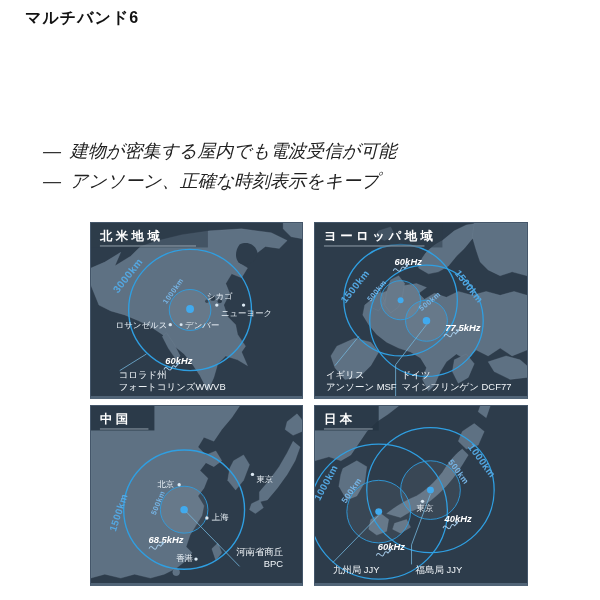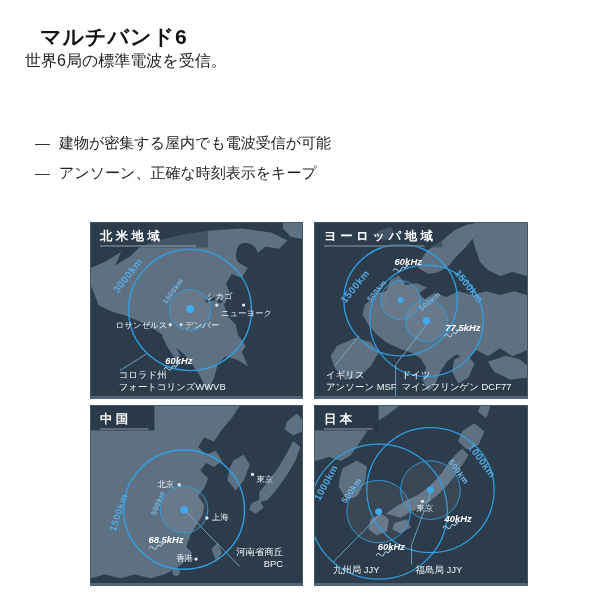--- a/index.html
+++ b/index.html
@@ -1,29 +1,29 @@
 <!DOCTYPE html>
 <html><head>
 <meta charset="utf-8">
 <style>
   html,body{margin:0;padding:0;}
   body{
     width:600px;height:600px;position:relative;background:#ffffff;
     font-family:"Liberation Sans",sans-serif;color:#1c1c1c;overflow:hidden;
   }
   .page-title{
-    position:absolute;left:25px;top:8px;margin:15px;
-    font-size:21px;font-weight:bold;letter-spacing:1px;color:#111;
+    position:absolute;left:25px;top:8px;margin:0;
+    font-size:16px;font-weight:bold;letter-spacing:1px;color:#111;
   }
   .intro{
     position:absolute;left:25px;top:47px;font-size:16px;line-height:27px;color:#222;
   }
   .features{
-    position:absolute;left:27px;top:120px;margin:8px;padding:0;list-style:none;
-    font-size:15px;line-height:30px;color:#222;
+    position:absolute;left:27px;top:120px;margin:16px;padding:0;list-style:none;
+    font-size:18px;line-height:30px;color:#222;font-style:italic;
   }
   .features li .dash{margin-right:9px;color:#333;}
   .panel{
     position:absolute;background:#2d3c4b;box-sizing:border-box;
     border:1px solid #44566a;border-bottom:3px solid #516477;overflow:hidden;
   }
   #panel-na{left:90px;top:222px;width:213px;height:177px;}
   #panel-eu{left:314px;top:222px;width:214px;height:177px;}
   #panel-cn{left:90px;top:405px;width:213px;height:181px;}
   #panel-jp{left:314px;top:405px;width:214px;height:181px;}
@@ -45,21 +45,20 @@
   .txdot{fill:#41aaee;}
   .wave{stroke:#a6cbe9;stroke-width:1;fill:none;}
   .wavehead{fill:#a6cbe9;}
 </style>
 </head>
 <body>
 
 <h1 class="page-title">マルチバンド6</h1>
 
 <div class="intro">
-  <div>世界6局の標準電波を受信。</div>
 </div>
 
 <ul class="features">
   <li><span class="dash">—</span><span>建物が密集する屋内でも電波受信が可能</span></li>
   <li><span class="dash">—</span><span>アンソーン、正確な時刻表示をキープ</span></li>
 </ul>
 
 <div class="panel" id="panel-na">
 <svg viewBox="0 0 213 177" preserveAspectRatio="none">
   <path class="land" d="M0,64 L0,46 L14,40 L30,30 L24,44 L40,34 L50,24 L68,18 L92,12 L120,8 L152,6 L182,10 L198,18 L190,26 L176,24 L166,32 L154,30 L148,40 L158,46 L152,56 L142,52 L136,62 L140,72 L134,84 L138,96 L146,104 L148,114 L156,126 L152,132 L158,146 L148,140 L136,136 L128,144 L124,158 L118,172 L110,156 L102,144 L94,134 L82,124 L72,114 L60,106 L48,100 L34,94 L20,90 L8,84 Z"></path>

